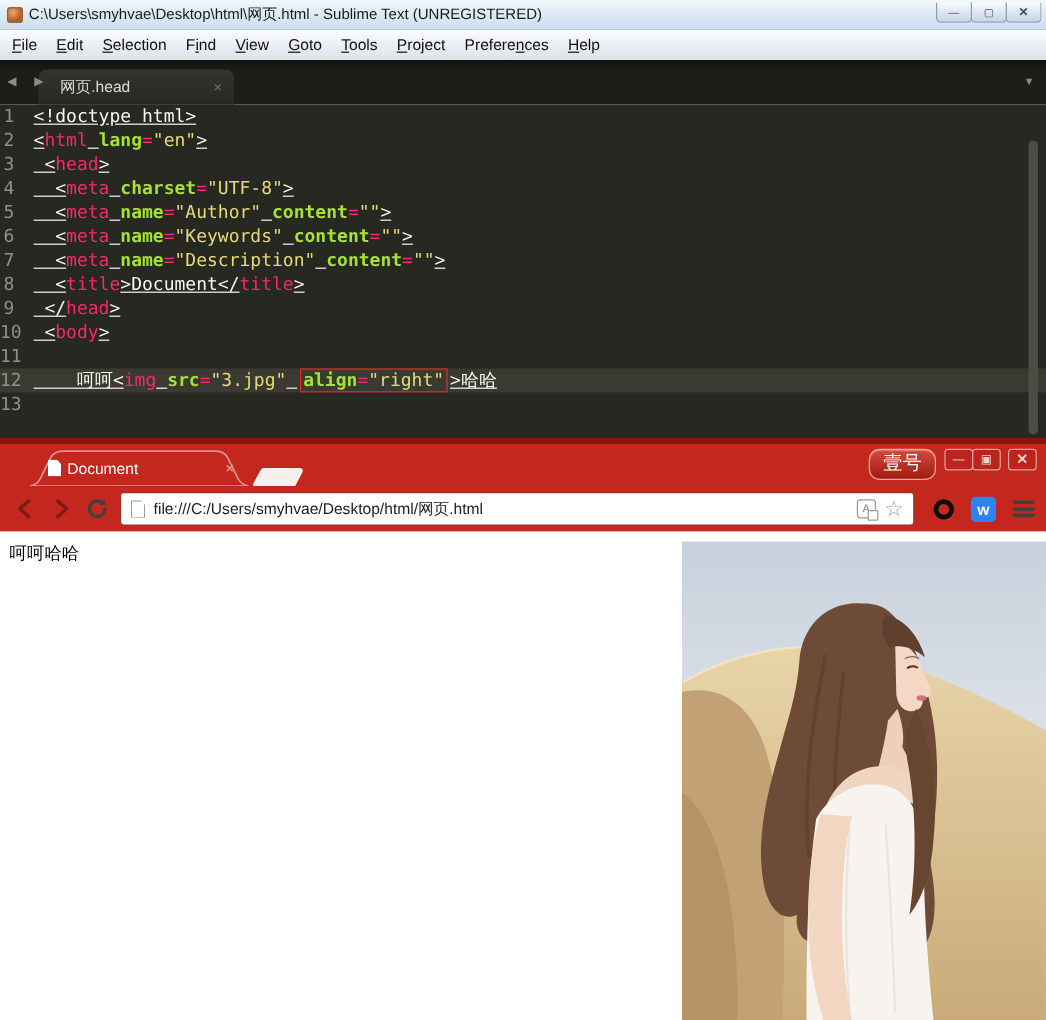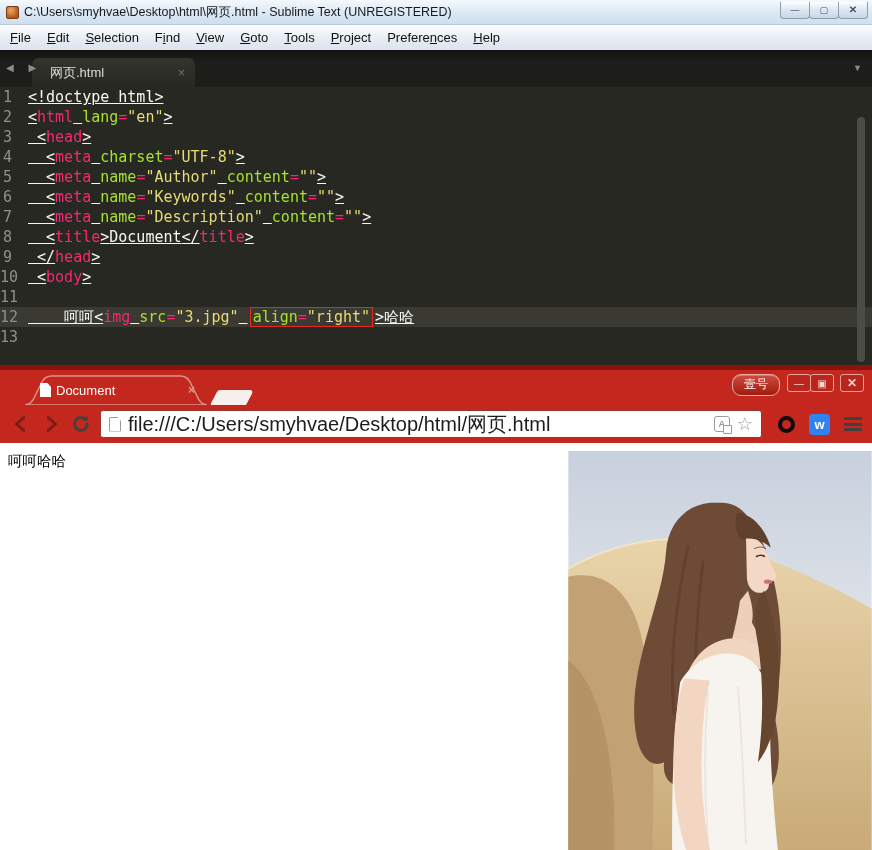--- a/index.html
+++ b/index.html
@@ -32,21 +32,21 @@
     color:#dcdcd7; font-size:13px; }
   .ed-tab .tclose { margin-left:auto; color:#74746e; font-size:12px; }
   .tab-dd { position:absolute; right:10px; top:13px; color:#8d8d88; font-size:9px; }
 
   .code-area { height:281px; background:#272822; position:relative;
     font-family:"DejaVu Sans Mono","Liberation Mono",monospace; font-size:15px; line-height:20px; }
   .crow { display:flex; height:20px; white-space:pre; }
   .crow.cur { background:#3a3a32; }
   .cnum { width:28px; text-align:right; padding-right:16px; color:#8f908a; flex:none; }
   .ccode { white-space:pre; }
-  .sp { color:#f8f8f2;text-decoration:underline; } .st { color:#f92672; } .sa { color:#a6e22e; } .ss { color:#e6db74; }
+  .sp { color:#f8f8f2;text-decoration:underline; } .st { color:#f92672; } .sa { color:#a6e22e;font-weight:bold; } .ss { color:#e6db74; }
   .redbox { border:1px solid #e8281e; padding:0 2px; margin:0 2px; }
   .ed-scrollbar { position:absolute; right:7px; top:30px; bottom:6px; width:8px;
     background:#4c4c46; border-radius:4px; }
 
   
   .browser { width:872px; height:485px; position:relative; }
   .b-top { height:78px; background:#c3271e; position:relative; }
   .b-strip { height:5px; background:#8c120c; }
   .b-tabrow { height:35px; position:relative; }
   .b-navrow { height:38px; display:flex; align-items:center; padding:0 10px; gap:8px; }
@@ -54,34 +54,34 @@
   .b-tab { position:absolute; left:24px; bottom:0; width:185px; height:30px; }
   .b-tab-inner { position:absolute; left:0; bottom:0; width:185px; height:30px;
     display:flex; align-items:center; padding:0 14px 0 32px; color:#fff; font-size:13px; }
   .doc-icon { position:absolute; left:16px; top:8px; width:11px; height:14px; background:#fff;
     clip-path:polygon(0 0,68% 0,100% 28%,100% 100%,0 100%); }
   .b-tab-close { margin-left:auto; color:#d9948d; font-size:12px; font-weight:bold; }
   .newtab-btn { position:absolute; left:214px; bottom:0; width:36px; height:15px;
     background:#f6efec; border-radius:2px 4px 0 2px; transform:skewX(-28deg); }
 
   .account-btn { position:absolute; right:92px; top:4px; padding:1px 11px 2px;
-    border:1px solid #e9aba3; border-radius:9px; color:#fff; font-size:12px;
+    border:1px solid #e9aba3; border-radius:9px; color:#fff; font-size:16px;
     background:linear-gradient(#cf4a3c,#a41a10); box-shadow:inset 0 1px 0 rgba(255,255,255,.25);margin-left:32px; }
   .b-winbtns { position:absolute; right:8px; top:4px; display:flex; }
   .bwb { width:24px; height:18px; border:1px solid #e3a49d; margin-left:-1px; color:#f3d4d0;
     font-size:10px; display:flex; align-items:center; justify-content:center;
     border-radius:3px; background:rgba(0,0,0,.04); }
   .bwb.close { margin-left:6px; font-weight:bold; font-size:12px; }
 
   .nav-ic { width:22px; height:22px; flex:none; }
   .addressbar { flex:1; height:28px; background:#fff; border-radius:3px; border:1px solid #97352c;
     display:flex; align-items:center; padding:0 8px; gap:7px; max-width:672px; }
   .page-icon { width:12px; height:15px; border:1.5px solid #9b9b9b; border-radius:1px; position:relative; flex:none;
     clip-path:polygon(0 0,68% 0,100% 30%,100% 100%,0 100%); }
-  .url-text { font-size:20px; color:#1d1d1d; white-space:nowrap; overflow:hidden; flex:1; }
+  .url-text { font-size:13px; color:#1d1d1d; white-space:nowrap; overflow:hidden; flex:1; }
   .translate-icon { width:16px; height:16px; border:1.5px solid #9b9b9b; border-radius:3px; flex:none;
     color:#9b9b9b; font-size:9px; font-weight:bold; display:flex; align-items:center; justify-content:center; position:relative; }
   .translate-icon::after { content:""; position:absolute; right:-3px; bottom:-3px; width:7px; height:7px;
     background:#fff; border:1.5px solid #9b9b9b; border-radius:1px; }
   .star-icon { color:#9b9b9b; font-size:18px; line-height:1; flex:none; }
   .ring-icon { width:17px; height:17px; border:4.5px solid #0d0d0d; border-radius:50%; flex:none; margin-left:8px; }
   .w-icon { width:21px; height:21px; background:#2e83f2; border-radius:4px; color:#fff; font-weight:bold;
     font-size:13px; display:flex; align-items:center; justify-content:center; flex:none; margin-left:6px; }
   .menu-icon { width:18px; height:14px; display:flex; flex-direction:column; justify-content:space-between; flex:none; margin-left:6px; }
   .menu-icon i { height:3px; background:#443f3c; border-radius:1px; }
@@ -113,21 +113,21 @@
       <span class="menu-item"><u>G</u>oto</span>
       <span class="menu-item"><u>T</u>ools</span>
       <span class="menu-item"><u>P</u>roject</span>
       <span class="menu-item">Prefere<u>n</u>ces</span>
       <span class="menu-item"><u>H</u>elp</span>
     </div>
 
   <div class="tabbar">
     <div class="tab-arrows">◀ ▶</div>
     <div class="ed-tab">
-      <span>网页.html</span>
+      <span>网页.head</span>
       <span class="tclose">×</span>
     </div>
     <div class="tab-dd">▼</div>
   </div>
 
   <div class="code-area" id="code-area">
     <div class="ed-scrollbar"></div>
   <div class="crow"><span class="cnum">1</span><span class="ccode"><span class="sp">&lt;!doctype html&gt;</span></span></div>
       <div class="crow"><span class="cnum">2</span><span class="ccode"><span class="sp">&lt;</span><span class="st">html</span><span class="sp"> </span><span class="sa">lang</span><span class="st">=</span><span class="ss">"en"</span><span class="sp">&gt;</span></span></div>
       <div class="crow"><span class="cnum">3</span><span class="ccode"><span class="sp"> &lt;</span><span class="st">head</span><span class="sp">&gt;</span></span></div>

